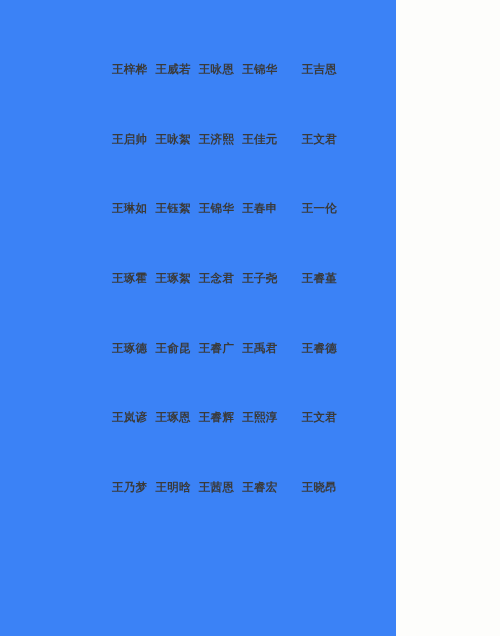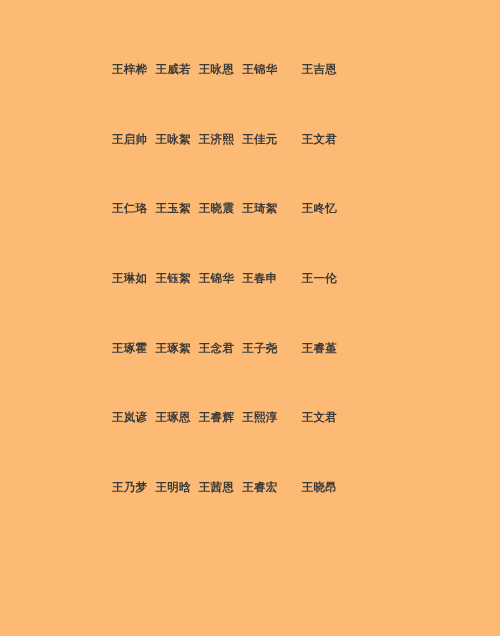--- a/index.html
+++ b/index.html
@@ -8,23 +8,23 @@
   }
   body {
     width: 500px;
     height: 636px;
     background: #fdfdfb;
     font-family: "DejaVu Sans", "Liberation Sans", sans-serif;
     overflow: hidden;
   }
   #page {
     position: relative;
-    width: 500px;
+    width: 396px;
     height: 636px;
-    background: #fdba74;
+    background: #3b82f6;
   }
   #name-grid {
     position: absolute;
     left: 112px;
     top: 60px;
     width: 200px;
     display: flex;
     flex-direction: column;
   }
   .name-row {
@@ -61,39 +61,39 @@
         <div class="name-cell">王吉恩</div>
       </div>
       <div class="name-row">
         <div class="name-cell">王启帅</div>
         <div class="name-cell">王咏絮</div>
         <div class="name-cell">王济熙</div>
         <div class="name-cell">王佳元</div>
         <div class="name-cell">王文君</div>
       </div>
       <div class="name-row">
-        <div class="name-cell">王仁珞</div>
-        <div class="name-cell">王玉絮</div>
-        <div class="name-cell">王晓震</div>
-        <div class="name-cell">王琦絮</div>
-        <div class="name-cell">王咚忆</div>
-      </div>
-      <div class="name-row">
         <div class="name-cell">王琳如</div>
         <div class="name-cell">王钰絮</div>
         <div class="name-cell">王锦华</div>
         <div class="name-cell">王春申</div>
         <div class="name-cell">王一伦</div>
       </div>
       <div class="name-row">
         <div class="name-cell">王琢霍</div>
         <div class="name-cell">王琢絮</div>
         <div class="name-cell">王念君</div>
         <div class="name-cell">王子尧</div>
         <div class="name-cell">王睿堇</div>
+      </div>
+      <div class="name-row">
+        <div class="name-cell">王琢德</div>
+        <div class="name-cell">王俞昆</div>
+        <div class="name-cell">王睿广</div>
+        <div class="name-cell">王禹君</div>
+        <div class="name-cell">王睿德</div>
       </div>
       <div class="name-row">
         <div class="name-cell">王岚谚</div>
         <div class="name-cell">王琢恩</div>
         <div class="name-cell">王睿辉</div>
         <div class="name-cell">王熙淳</div>
         <div class="name-cell">王文君</div>
       </div>
       <div class="name-row">
         <div class="name-cell">王乃梦</div>

